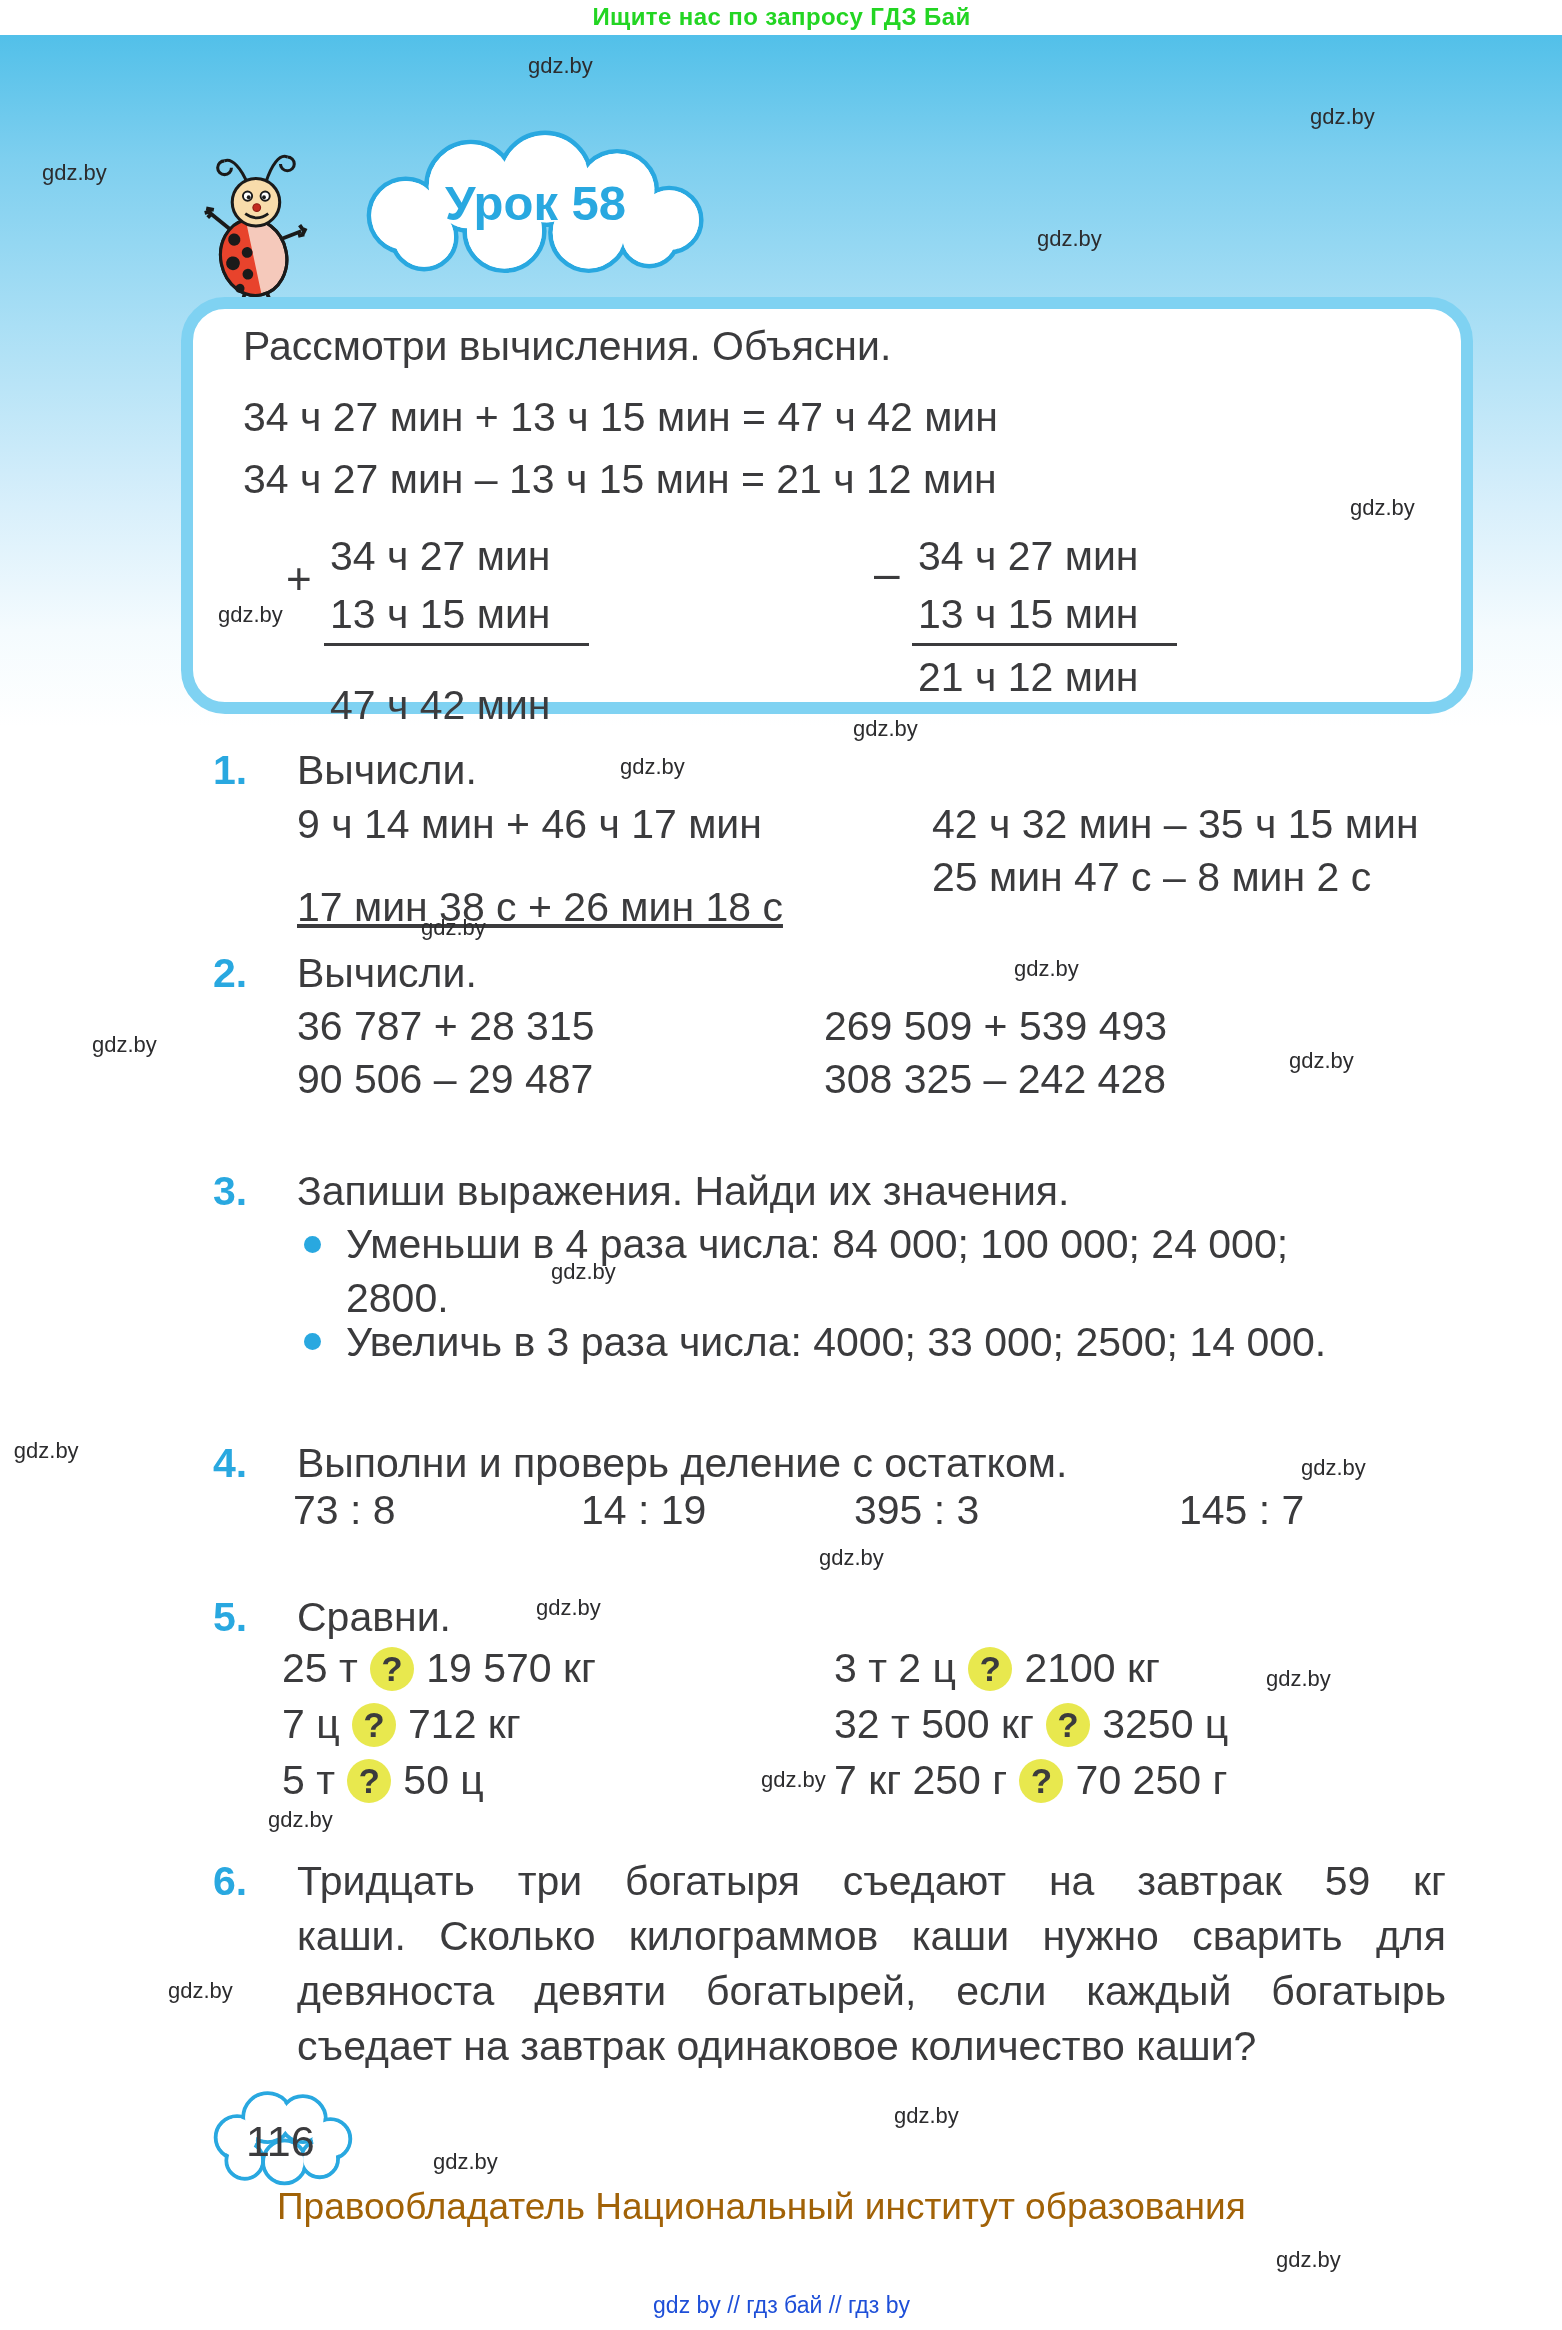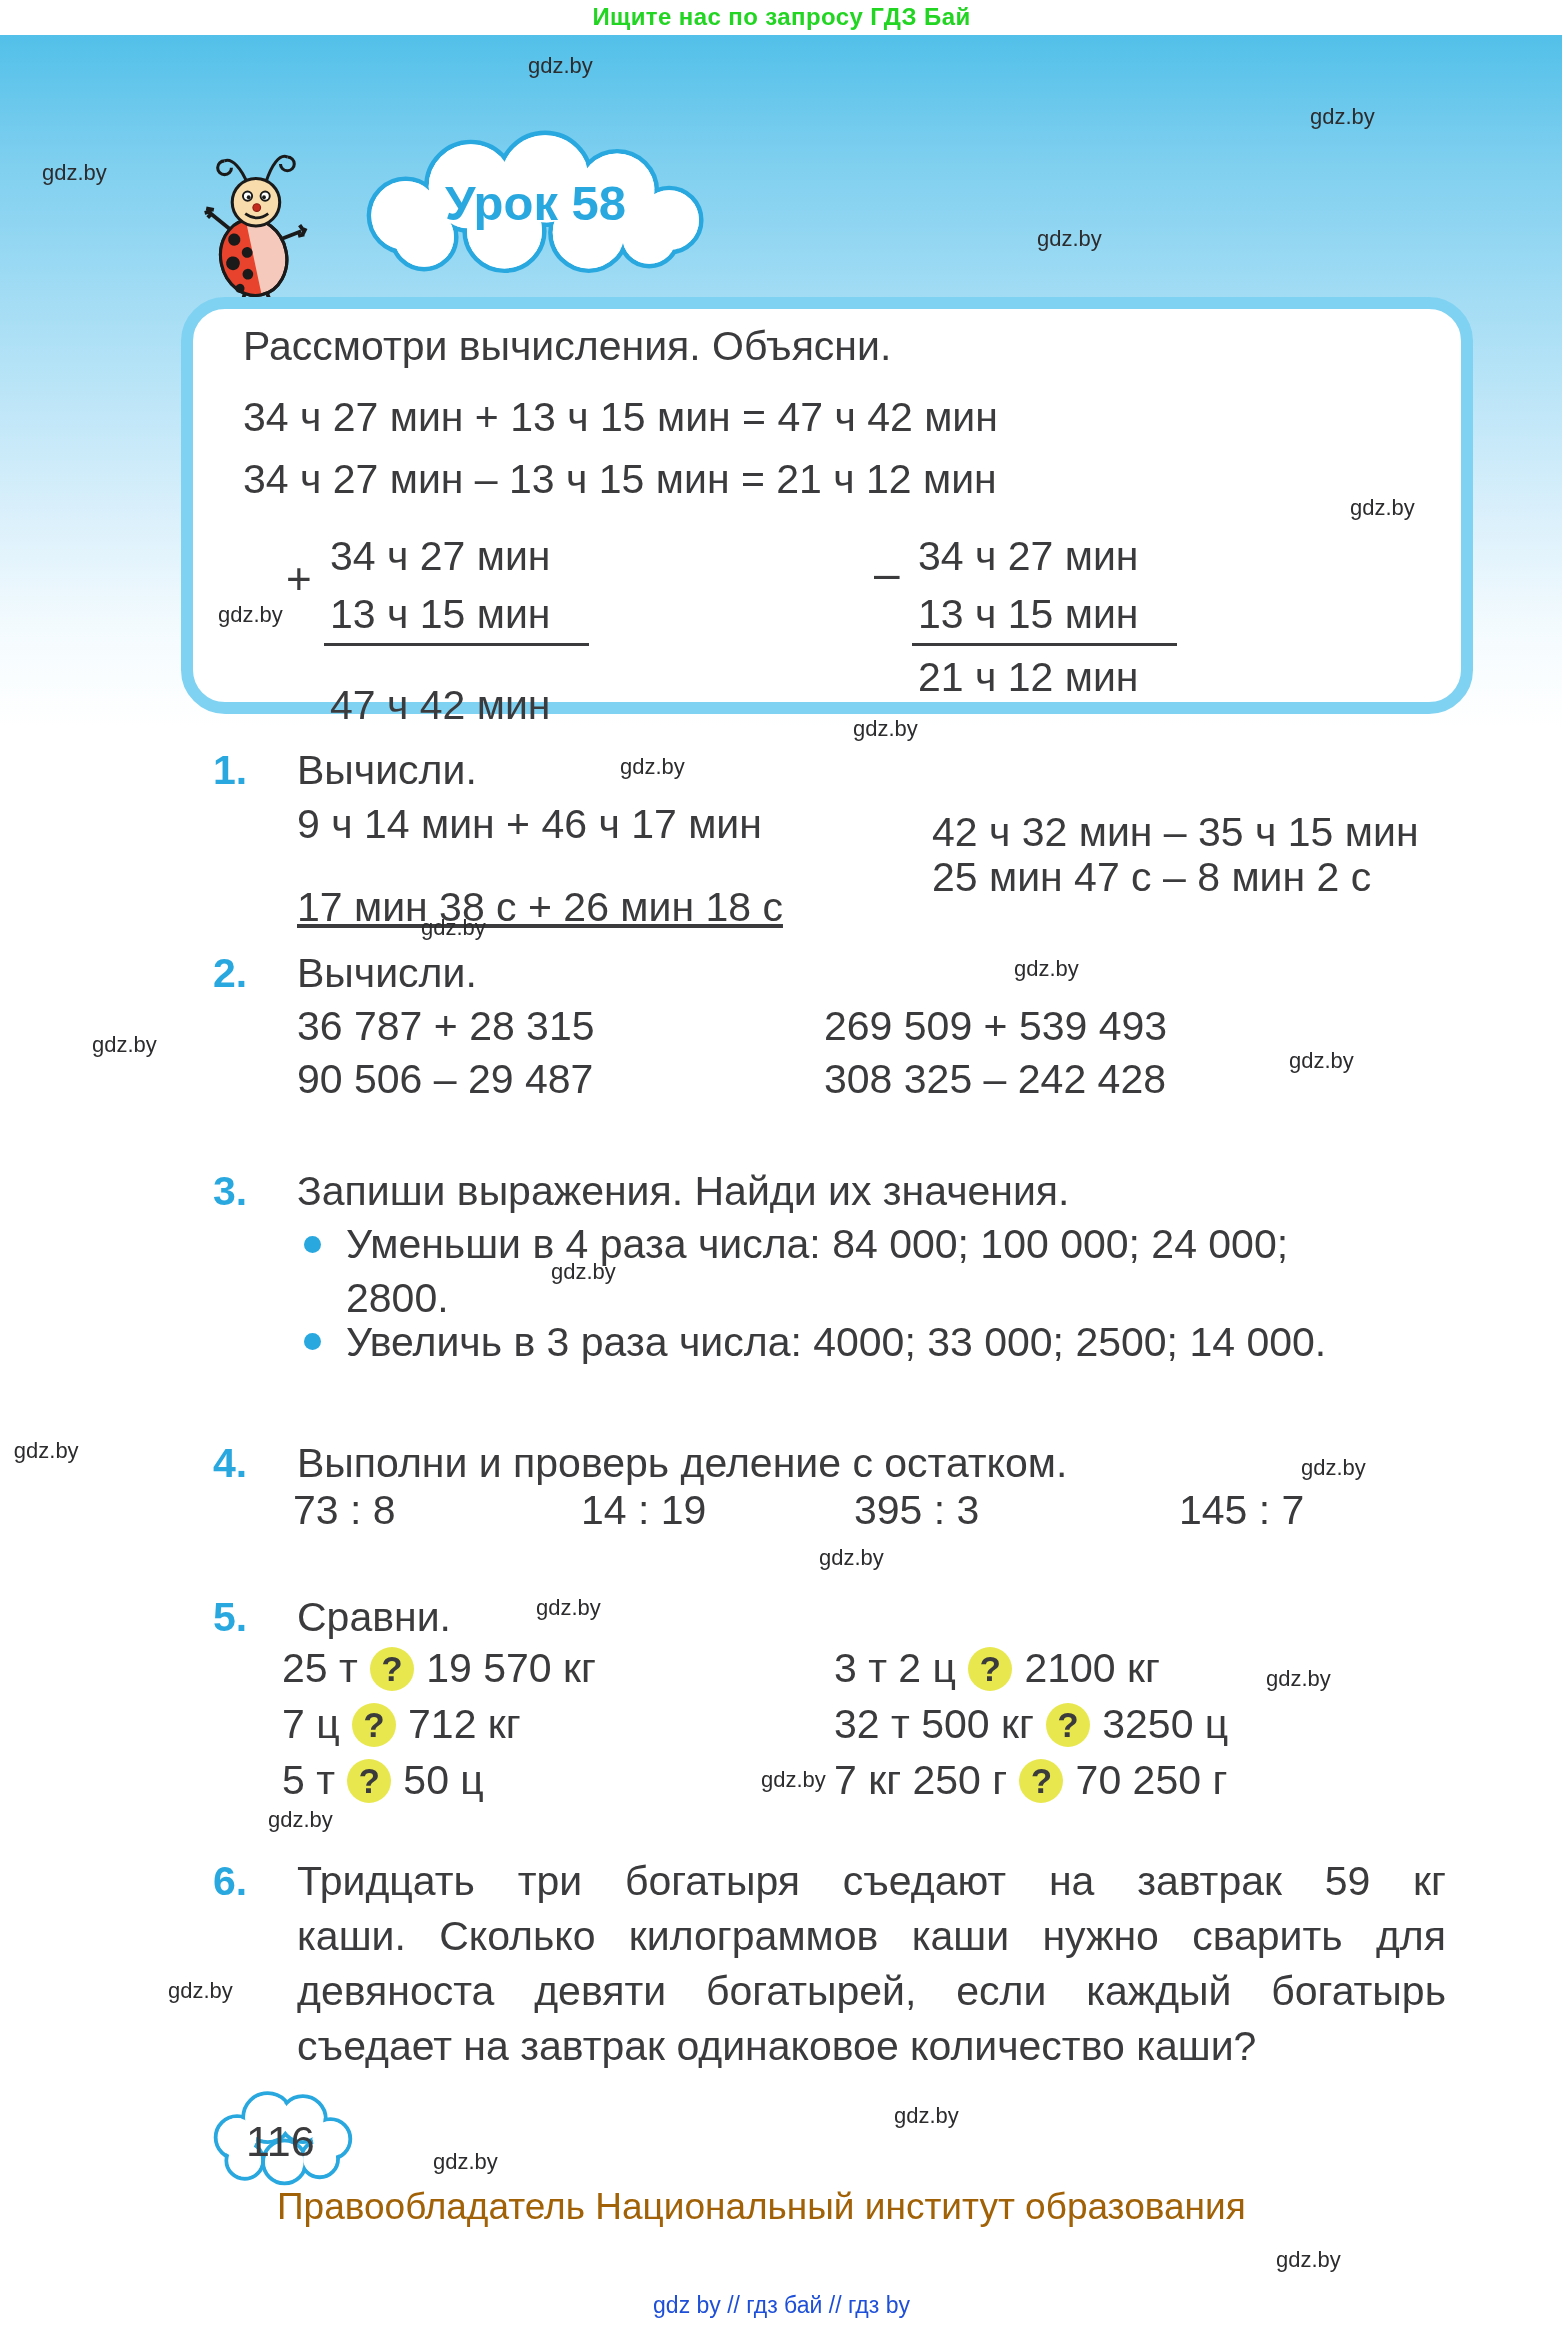--- a/index.html
+++ b/index.html
@@ -121,21 +121,21 @@
 
   <div class="abs" style="left:874px;top:549px;font-size:46px;">–</div>
   <div class="abs body-txt" style="left:918px;top:534px;">34 ч 27 мин</div>
   <div class="abs body-txt" style="left:918px;top:592px;">13 ч 15 мин</div>
   <div class="rule" style="left:912px;top:643px;width:265px;"></div>
   <div class="abs body-txt" style="left:918px;top:655px;">21 ч 12 мин</div>
 
   <div class="abs ex-num" style="left:213px;top:748px;">1.</div>
   <div class="abs body-txt" style="left:297px;top:748px;">Вычисли.</div>
   <div class="abs body-txt" style="left:297px;top:802px;">9 ч 14 мин + 46 ч 17 мин</div>
-  <div class="abs body-txt" style="left:932px;top:802px;margin-top:8px;">42 ч 32 мин – 35 ч 15 мин</div>
+  <div class="abs body-txt" style="left:932px;top:802px;">42 ч 32 мин – 35 ч 15 мин</div>
   <div class="abs body-txt" style="left:297px;top:885px;text-decoration:underline;">17 мин 38 с + 26 мин 18 с</div>
   <div class="abs body-txt" style="left:932px;top:855px;">25 мин 47 с – 8 мин 2 с</div>
 
   <div class="abs ex-num" style="left:213px;top:951px;">2.</div>
   <div class="abs body-txt" style="left:297px;top:951px;">Вычисли.</div>
   <div class="abs body-txt" style="left:297px;top:1004px;">36 787 + 28 315</div>
   <div class="abs body-txt" style="left:824px;top:1004px;">269 509 + 539 493</div>
   <div class="abs body-txt" style="left:297px;top:1057px;">90 506 – 29 487</div>
   <div class="abs body-txt" style="left:824px;top:1057px;">308 325 – 242 428</div>
 

